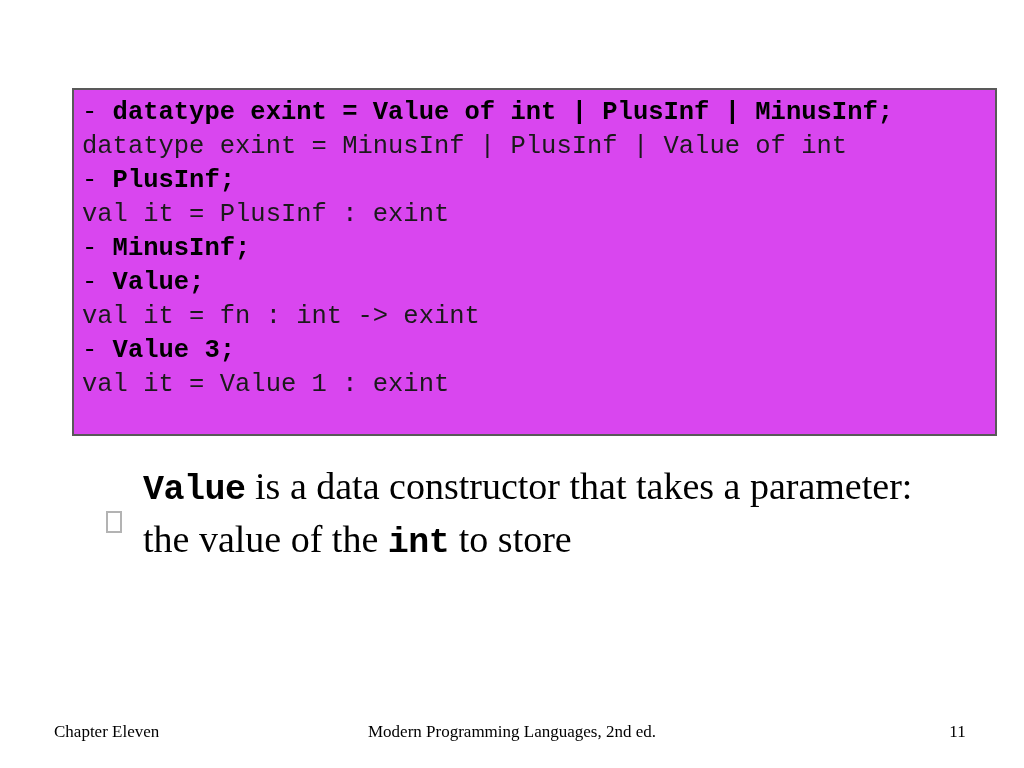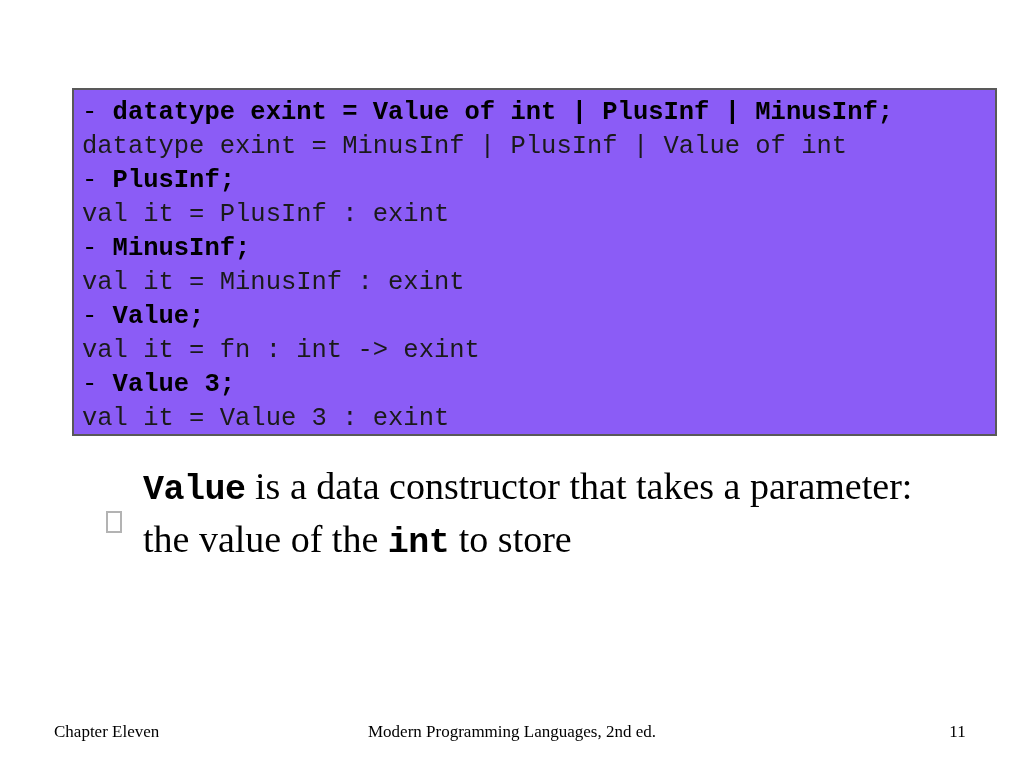--- a/index.html
+++ b/index.html
@@ -24,21 +24,21 @@
   }
 
   
   .code-box {
     position: absolute;
     left: 72px;
     top: 88px;
     width: 925px;
     height: 348px;
     border: 2px solid #595959;
-    background: #8b5cf6;
+    background: #d946ef;
     box-sizing: border-box;
     padding: 6px 0 0 8px;
     overflow: hidden;
   }
   .code-line {
     font-family: "Liberation Mono", "DejaVu Sans Mono", monospace;
     font-size: 25.5px;
     line-height: 34px;
     white-space: pre;
     letter-spacing: 0px;
@@ -128,25 +128,24 @@
 
 <div class="slide">
 
   <div class="code-box">
     <div>
         <div class="code-line prompt"><span class="marker">- </span><span>datatype exint = Value of int | PlusInf | MinusInf;</span></div>
         <div class="code-line output"><span>datatype exint = MinusInf | PlusInf | Value of int</span></div>
         <div class="code-line prompt"><span class="marker">- </span><span>PlusInf;</span></div>
         <div class="code-line output"><span>val it = PlusInf : exint</span></div>
         <div class="code-line prompt"><span class="marker">- </span><span>MinusInf;</span></div>
-        <div class="code-line output"><span>val it = MinusInf : exint</span></div>
         <div class="code-line prompt"><span class="marker">- </span><span>Value;</span></div>
         <div class="code-line output"><span>val it = fn : int -&gt; exint</span></div>
         <div class="code-line prompt"><span class="marker">- </span><span>Value 3;</span></div>
-        <div class="code-line output"><span>val it = Value 3 : exint</span></div>
+        <div class="code-line output"><span>val it = Value 1 : exint</span></div>
       </div>
   </div>
 
   <div class="bullets">
       <div class="bullet-item">
         <span class="bullet-glyph"></span>
         <div class="bullet-text"><span class="mono">Value</span><span> is a data constructor that takes a parameter: the value of the </span><span class="mono">int</span><span> to store</span></div>
       </div>
     </div>
 

